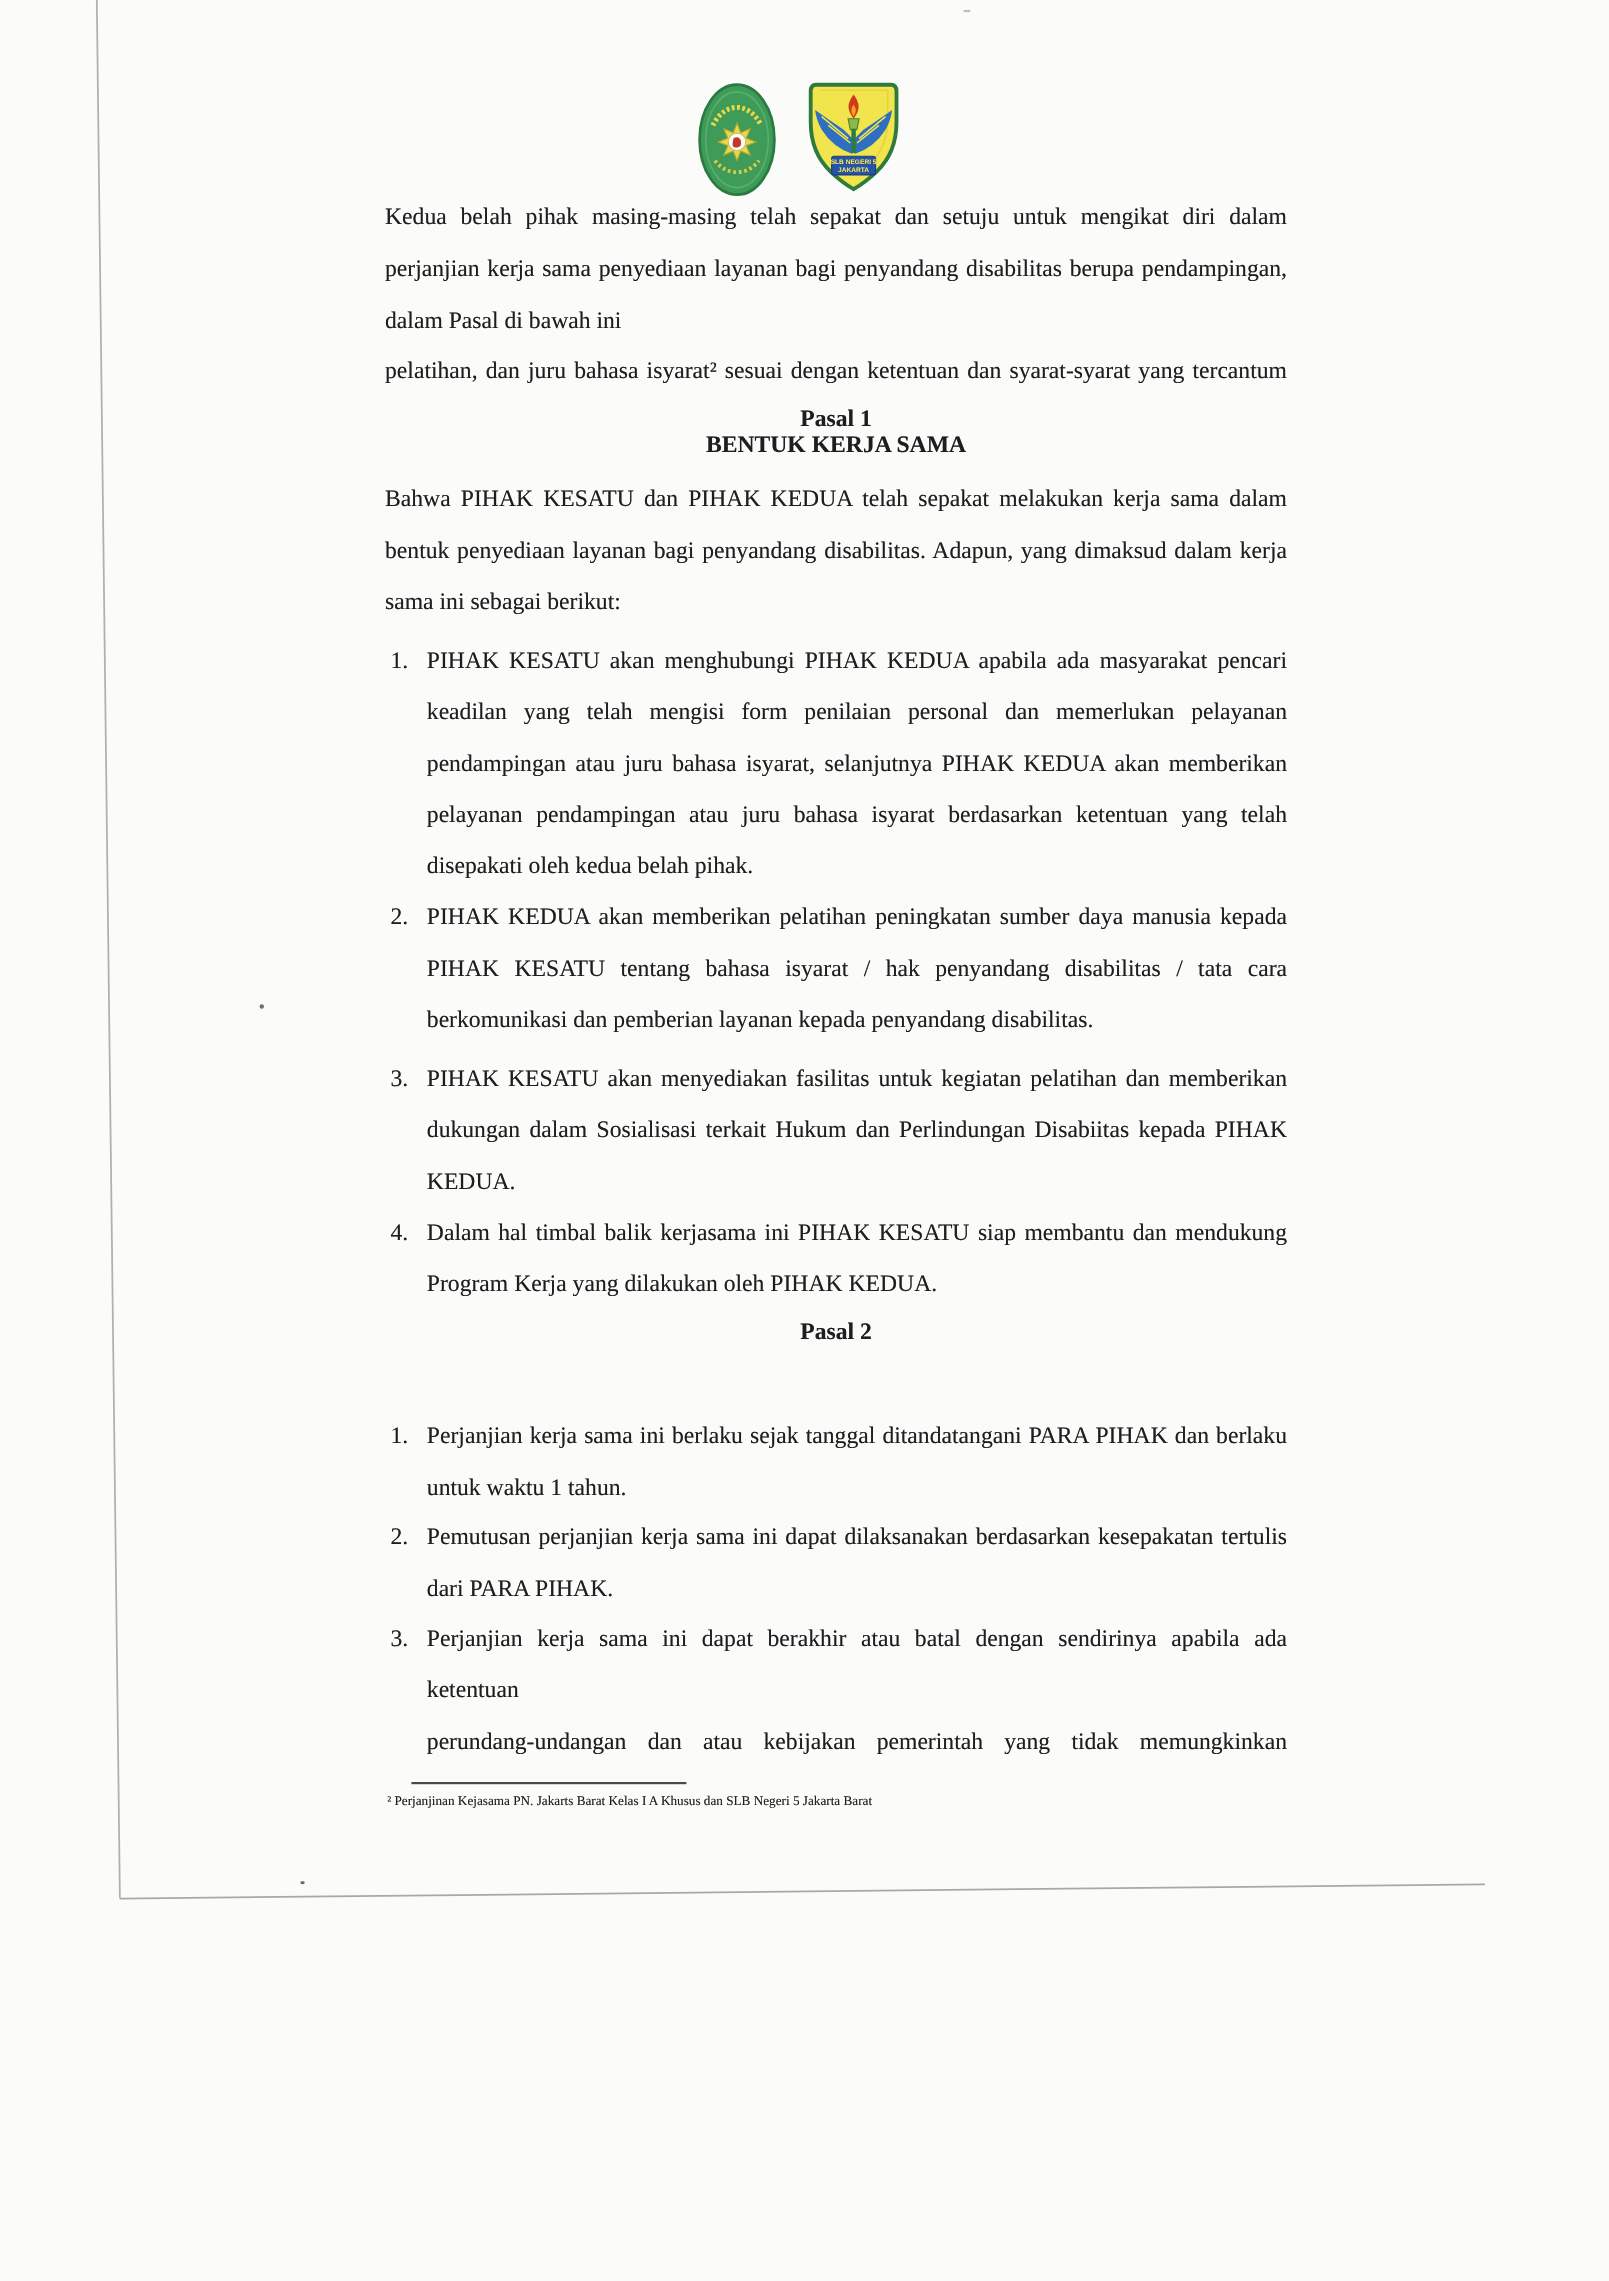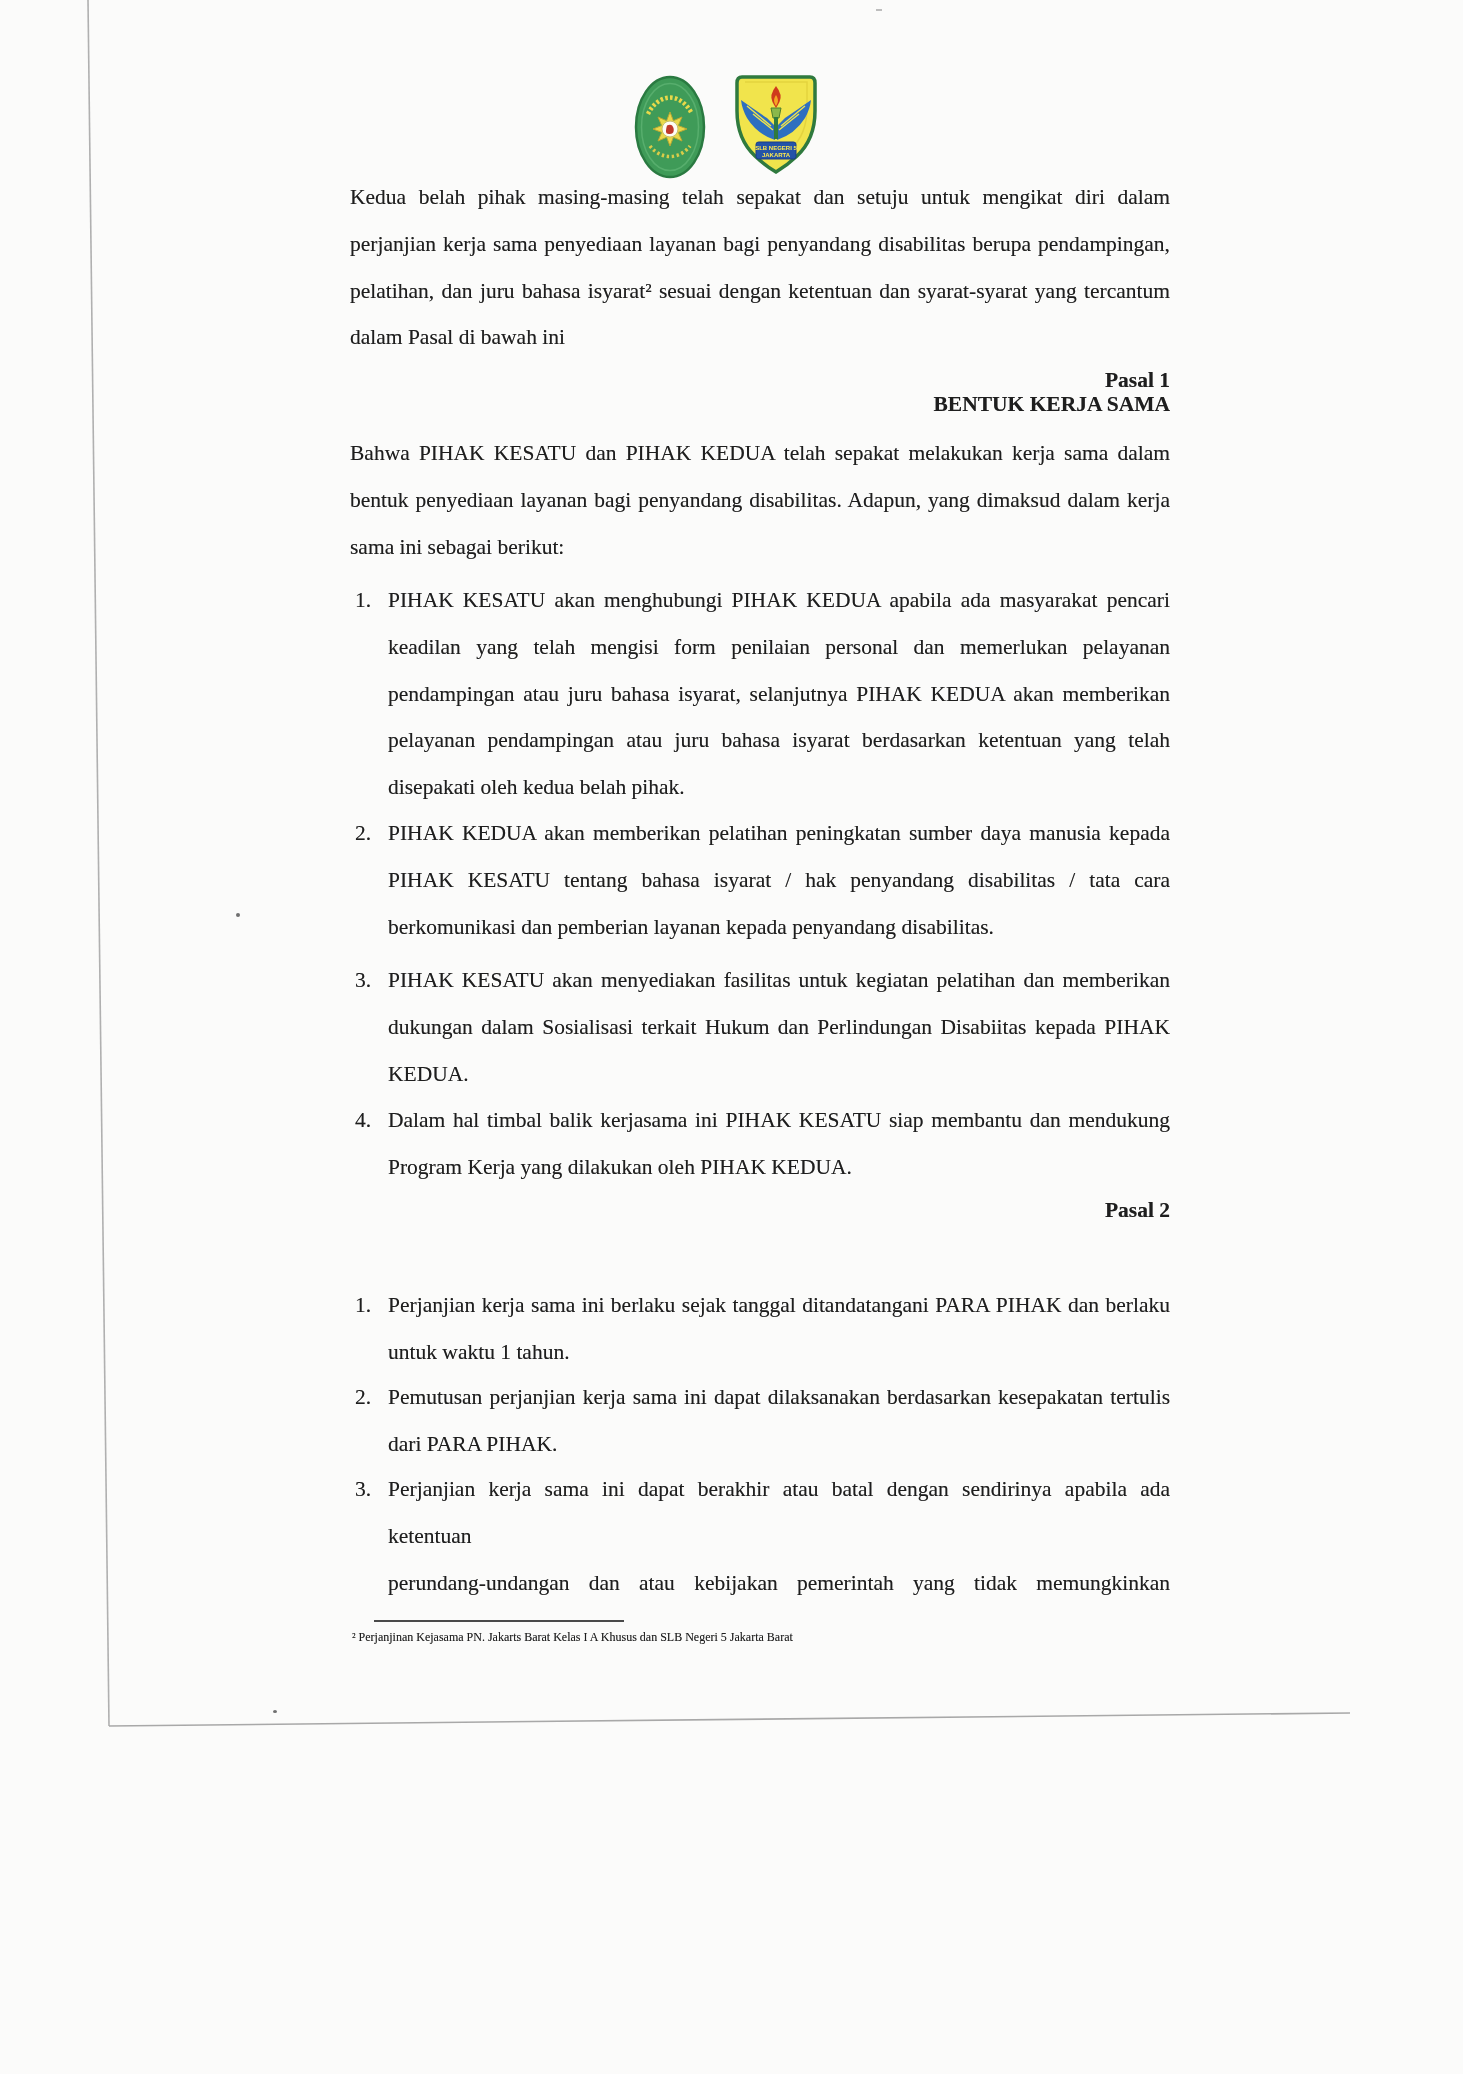--- a/index.html
+++ b/index.html
@@ -14,21 +14,21 @@
   .page{position:absolute;inset:0;text-decoration:underline;}
   .edges{position:absolute;left:0;top:0;pointer-events:none;}
   .logos{position:absolute;left:633px;top:74px;width:192px;height:108px;display:flex;gap:26px;align-items:flex-start;}
   .block{
     position:absolute;left:350px;width:820px;
     font-size:21.5px;line-height:46.8px;
     text-shadow:0 0 .5px rgba(20,20,20,.45);
   }
   .line{white-space:nowrap;}
   .line.j{white-space:normal;text-align:justify;text-align-last:justify;}
-  .heading{text-align:right;font-weight:bold;line-height:23.5px;}
+  .heading{text-align:center;font-weight:bold;line-height:23.5px;}
   .item{padding-left:38px;box-sizing:border-box;}
   .item .num{position:absolute;left:5px;top:0;line-height:46.8px;}
   .foot-rule{position:absolute;left:374px;top:1620px;width:250px;border-top:2px solid #4a4a4a;}
   .footnote{position:absolute;left:352px;top:1626px;font-size:12px;line-height:22px;text-shadow:0 0 .4px rgba(20,20,20,.4);}
   .dot{position:absolute;border-radius:50%;background:#6f6f6f;}
   .badge-text{font-family:"Liberation Sans",sans-serif;font-weight:bold;}
 </style>
 </head>
 <body>
 
@@ -69,22 +69,22 @@
       <rect x="23" y="68" width="40" height="17" rx="2.5" fill="#2453a8" stroke="#1a3d85" stroke-width="1"></rect>
       <text class="badge-text" x="43" y="75.5" font-size="6" fill="#ffe94e" text-anchor="middle">SLB NEGERI 5</text>
       <text class="badge-text" x="43" y="82.5" font-size="6" fill="#ffe94e" text-anchor="middle">JAKARTA</text>
     </svg>
   </div>
 
   <div class="block" style="top:174px">
 
   <div class="line j">Kedua belah pihak masing-masing telah sepakat dan setuju untuk mengikat diri dalam</div>
       <div class="line j">perjanjian kerja sama penyediaan layanan bagi penyandang disabilitas berupa pendampingan,</div>
+      <div class="line l">dalam Pasal di bawah ini</div>
       <div class="line j">pelatihan, dan juru bahasa isyarat² sesuai dengan ketentuan dan syarat-syarat yang tercantum</div>
-      <div class="line l">dalam Pasal di bawah ini</div>
     </div>
 
   <div class="block heading" style="top:369px">
     <div>Pasal 1</div>
     <div>BENTUK KERJA SAMA</div>
   </div>
 
   <div class="block" style="top:430px">
 
   <div class="line j">Bahwa PIHAK KESATU dan PIHAK KEDUA telah sepakat melakukan kerja sama dalam</div>

